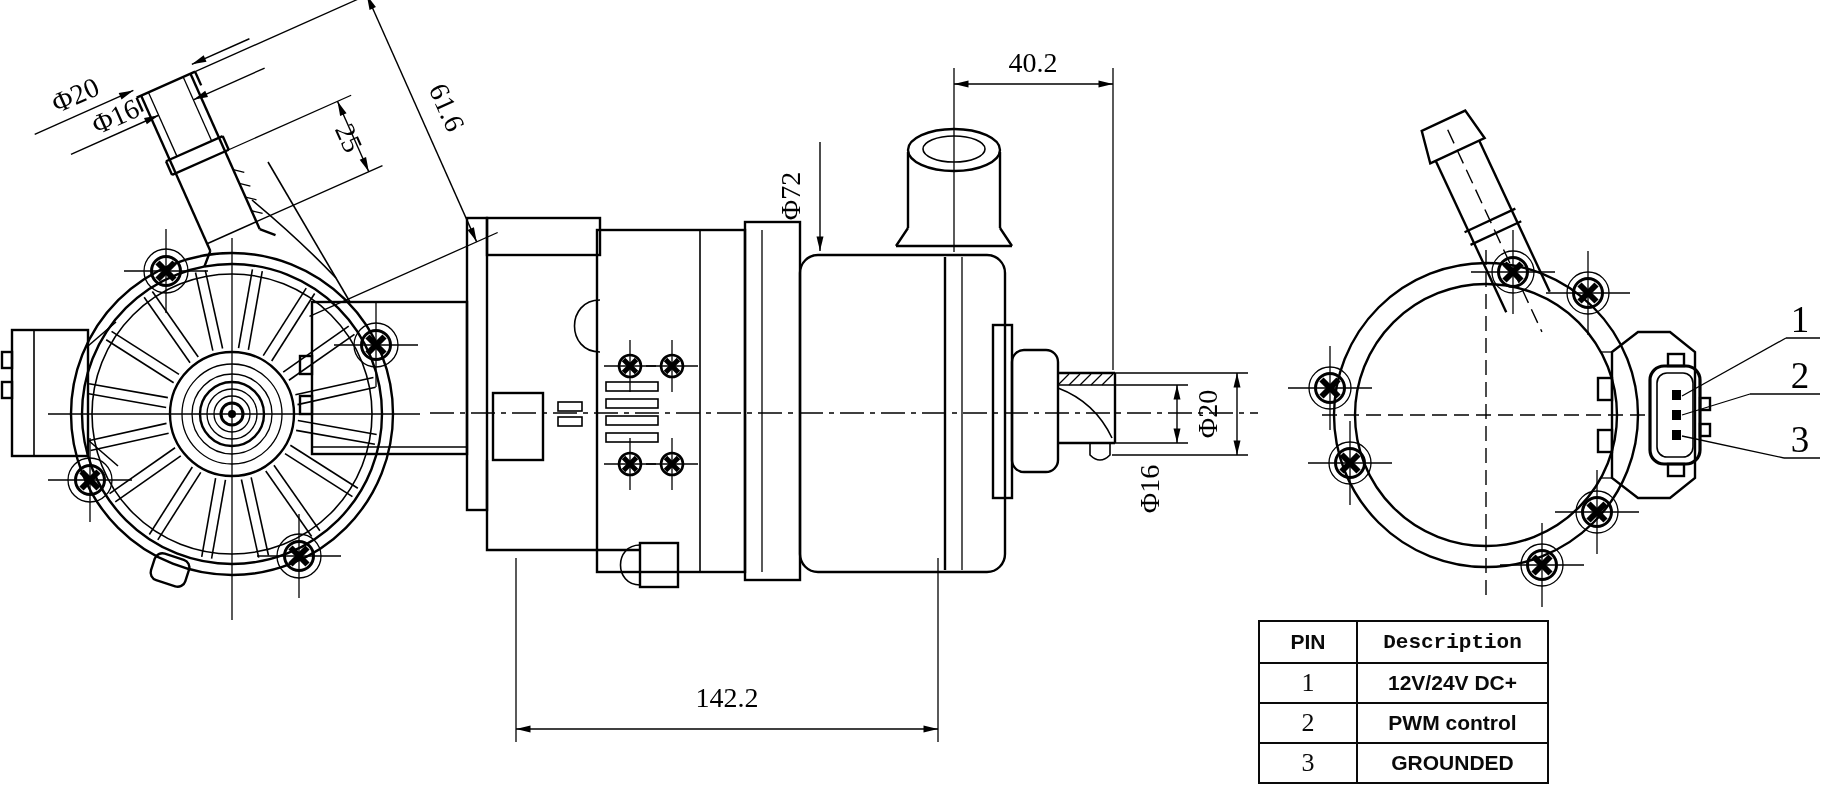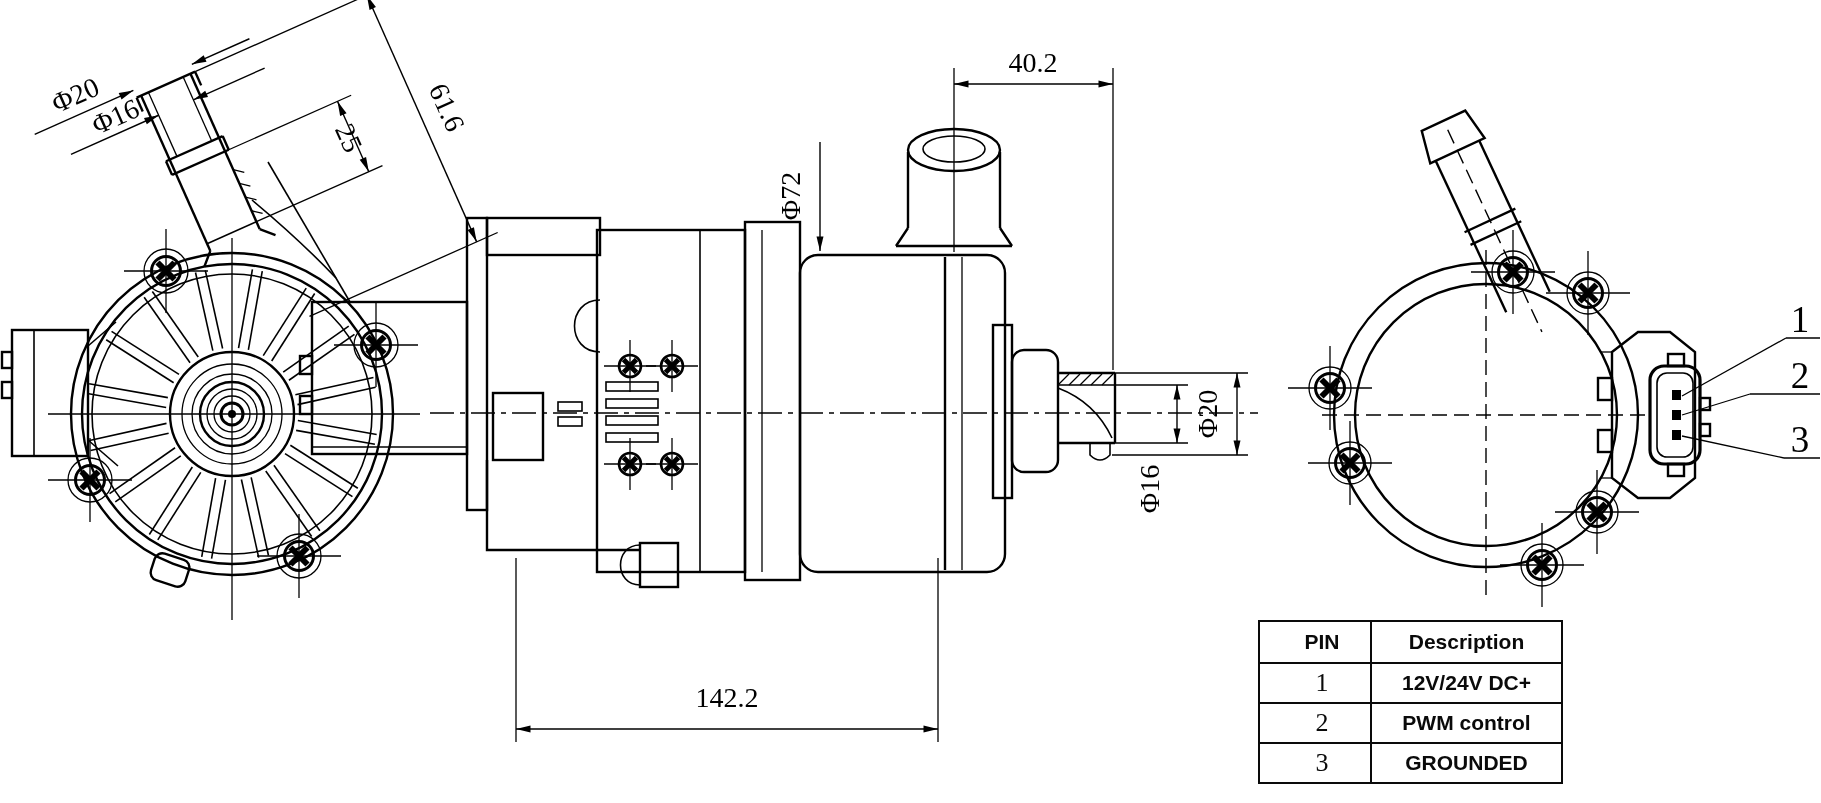--- a/index.html
+++ b/index.html
@@ -16,22 +16,22 @@
   .dim{stroke:#000;stroke-width:1.4;fill:none;}
   .blk{fill:#000;stroke:none;}
   text{fill:#000;stroke:none;}
   .dimtxt{font-family:"Liberation Serif","DejaVu Serif",serif;font-size:28px;}
   .callout{font-family:"Liberation Serif","DejaVu Serif",serif;font-size:37px;}
   
   .pin-table{position:absolute;left:1258px;top:620px;width:285px;height:163px;
              border-collapse:collapse;table-layout:fixed;background:#fff;}
   .pin-table td,.pin-table th{border:2.6px solid #0a0a0a;text-align:center;vertical-align:middle;
              padding:0;color:#0a0a0a;}
-  .pin-table .c-pin{width:96px;padding-left:14px;}
-  .pin-table .c-desc{width:189px;}
+  .pin-table .c-pin{width:96px;}
+  .pin-table .c-desc{width:189px;font-family:Liberation Mono, monospace;}
   .pin-table th{font:bold 21px "Liberation Sans",sans-serif;height:40px;}
   .pin-table td.num{font:26px "Liberation Serif",serif;height:38px;}
   .pin-table td.desc{font:bold 21px "Liberation Sans",sans-serif;}
 </style>
 </head>
 <body>
 
 <div class="canvas">
 <svg width="1821" height="803" viewBox="0 0 1821 803">
   <defs>

